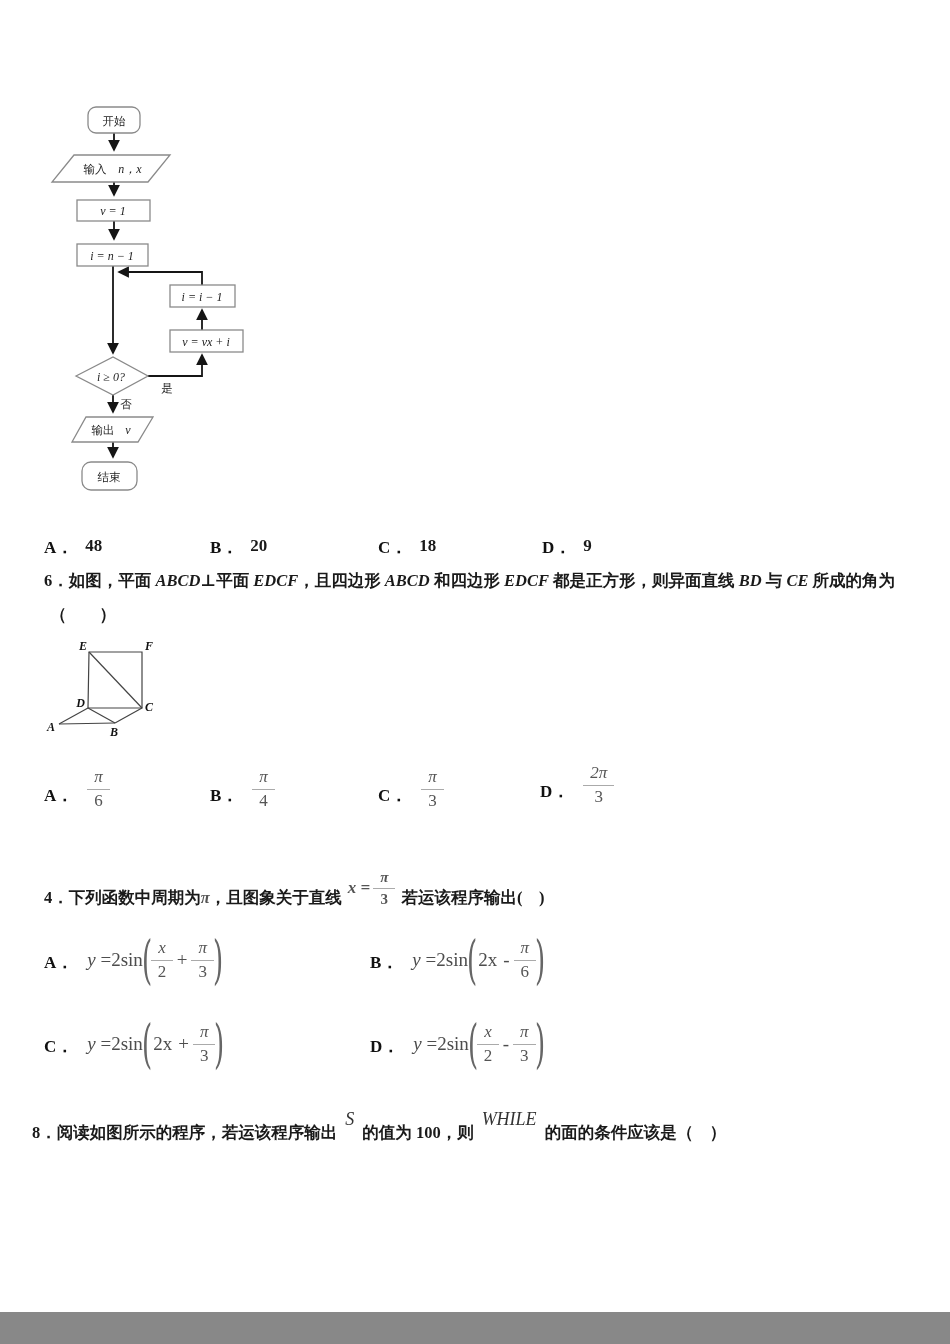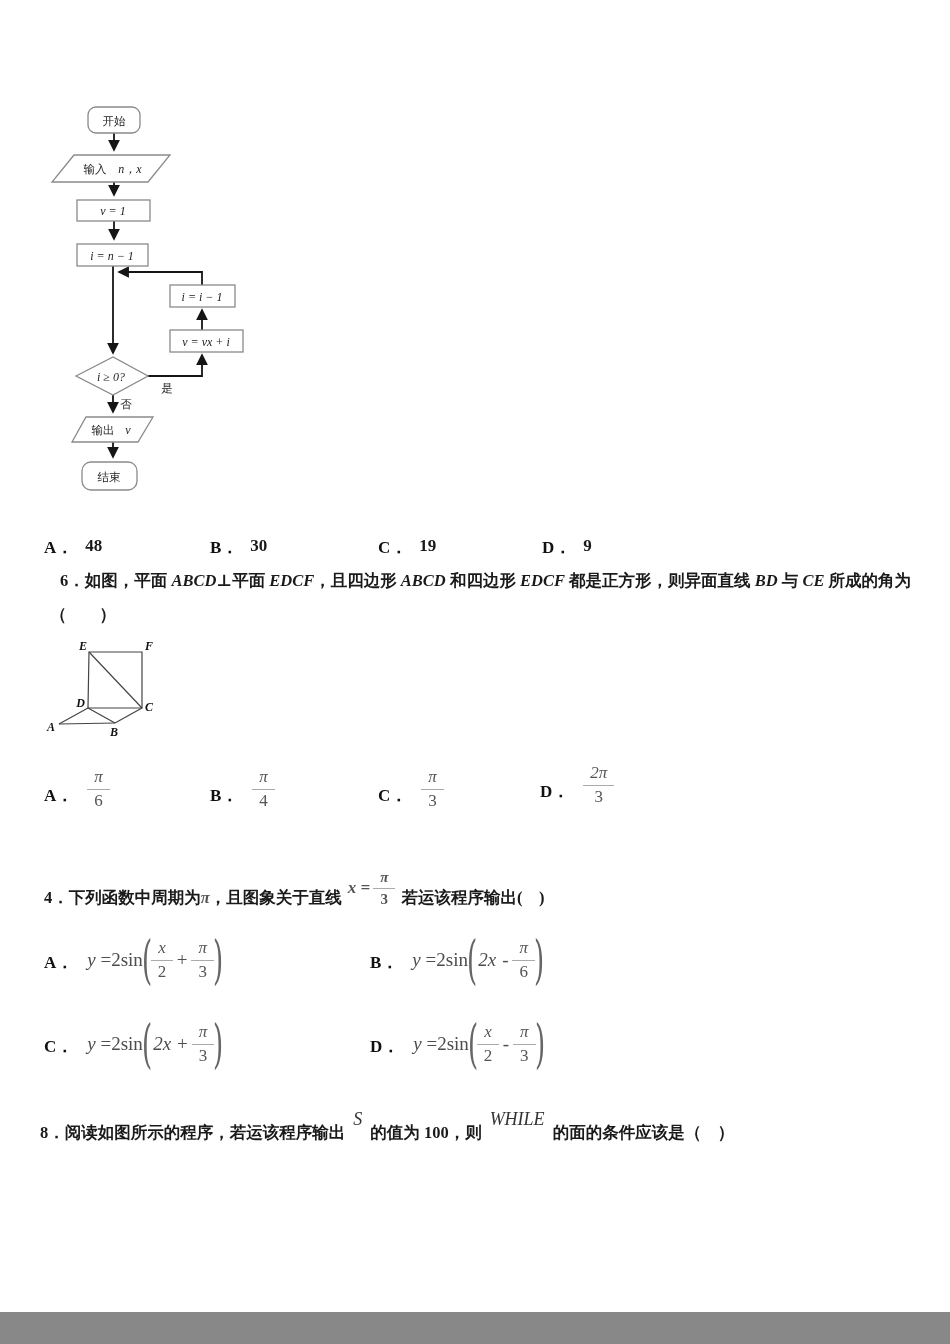--- a/index.html
+++ b/index.html
@@ -24,21 +24,21 @@
   .fracopt .qlabel{padding-bottom:3px;}
   .fracopt .frac{font-size:17px;}
   
   .formula-row{display:flex;align-items:flex-end;gap:14px;}
   .formula-row .qlabel{padding-bottom:8px;}
   .formula{display:flex;align-items:center;color:#4d4d4d;font-size:19px;
            font-family:"Liberation Serif","DejaVu Serif",serif;}
   .formula .head{white-space:pre;text-align:center;}
   .formula .head i{font-style:italic;}
   .formula .frac{font-size:17px;}
-  .formula .plain{font-style:italic;padding:0 2px;}
+  .formula .plain{padding:0 2px;}
   .formula .op{padding:0 4px;}
   .bp{font-size:52px;font-weight:400;color:#666;line-height:0.85;
       transform:scaleX(0.5);margin:0 -6px;font-family:"DejaVu Serif",serif;}
   
   .axis-block{display:inline-flex;align-items:center;position:relative;top:-11px;
               color:#555;font-size:17px;margin:0 6px;vertical-align:middle;}
   .axis-block .var{font-style:italic;margin-right:3px;}
   .axis-block .frac{font-size:15px;}
   
   .raised{display:inline-block;position:relative;top:-13px;font-style:italic;
@@ -100,32 +100,32 @@
     <text x="83" y="339" text-anchor="middle" class="fc-math">v</text>
     <text x="64" y="385.5" text-anchor="middle" class="fc-cn">结束</text>
   </svg>
 
   <div class="abs optnum" style="left:44px;top:536px;">
     <span class="qlabel">A．</span>
     <span>48</span>
   </div>
   <div class="abs optnum" style="left:210px;top:536px;">
     <span class="qlabel">B．</span>
-    <span>30</span>
+    <span>20</span>
   </div>
   <div class="abs optnum" style="left:378px;top:536px;">
     <span class="qlabel">C．</span>
-    <span>19</span>
+    <span>18</span>
   </div>
   <div class="abs optnum" style="left:542px;top:536px;">
     <span class="qlabel">D．</span>
     <span>9</span>
   </div>
 
-  <div class="abs cn" style="left:60px;top:570px;">
+  <div class="abs cn" style="left:44px;top:570px;">
     <span>6．如图，平面 </span><span class="mathit">ABCD</span><span>⊥平面 </span><span class="mathit">EDCF</span><span>，且四边形 </span><span class="mathit">ABCD</span><span> 和四边形 </span><span class="mathit">EDCF</span><span> 都是正方形，则异面直线 </span><span class="mathit">BD</span><span> 与 </span><span class="mathit">CE</span><span> 所成的角为</span>
   </div>
   <div class="abs cn" style="left:50px;top:604px;">（　　）</div>
 
   <svg class="abs" style="left:45px;top:637px;" width="130" height="100" viewBox="0 0 130 100">
     <g stroke="#444" stroke-width="1.2" fill="none">
       <polygon points="44,15 97,15 97,71 43,71"></polygon>
       <line x1="44" y1="15" x2="97" y2="71"></line>
       <line x1="43" y1="71" x2="14" y2="87"></line>
       <line x1="14" y1="87" x2="70" y2="86"></line>
@@ -238,17 +238,17 @@
         </span>
       <span class="op">-</span>
       <span class="frac">
           <span class="num">π</span>
           <span class="den">3</span>
         </span>
       <span class="bp">)</span>
     </span>
   </div>
 
-  <div class="abs cn" style="left:40px;top:1122px;">
+  <div class="abs cn" style="left:32px;top:1122px;">
     <span>8．阅读如图所示的程序，若运该程序输出</span><span class="raised">S</span><span>的值为 100，则</span><span class="raised">WHILE</span><span>的面的条件应该是（　）</span>
   </div>
 
 </div>
 
 </body></html>

